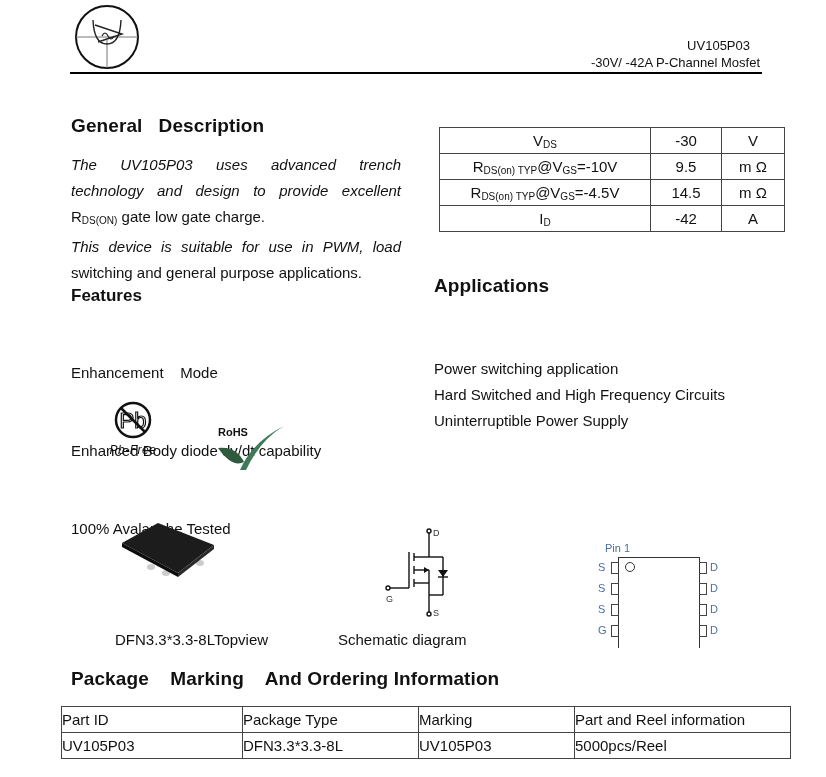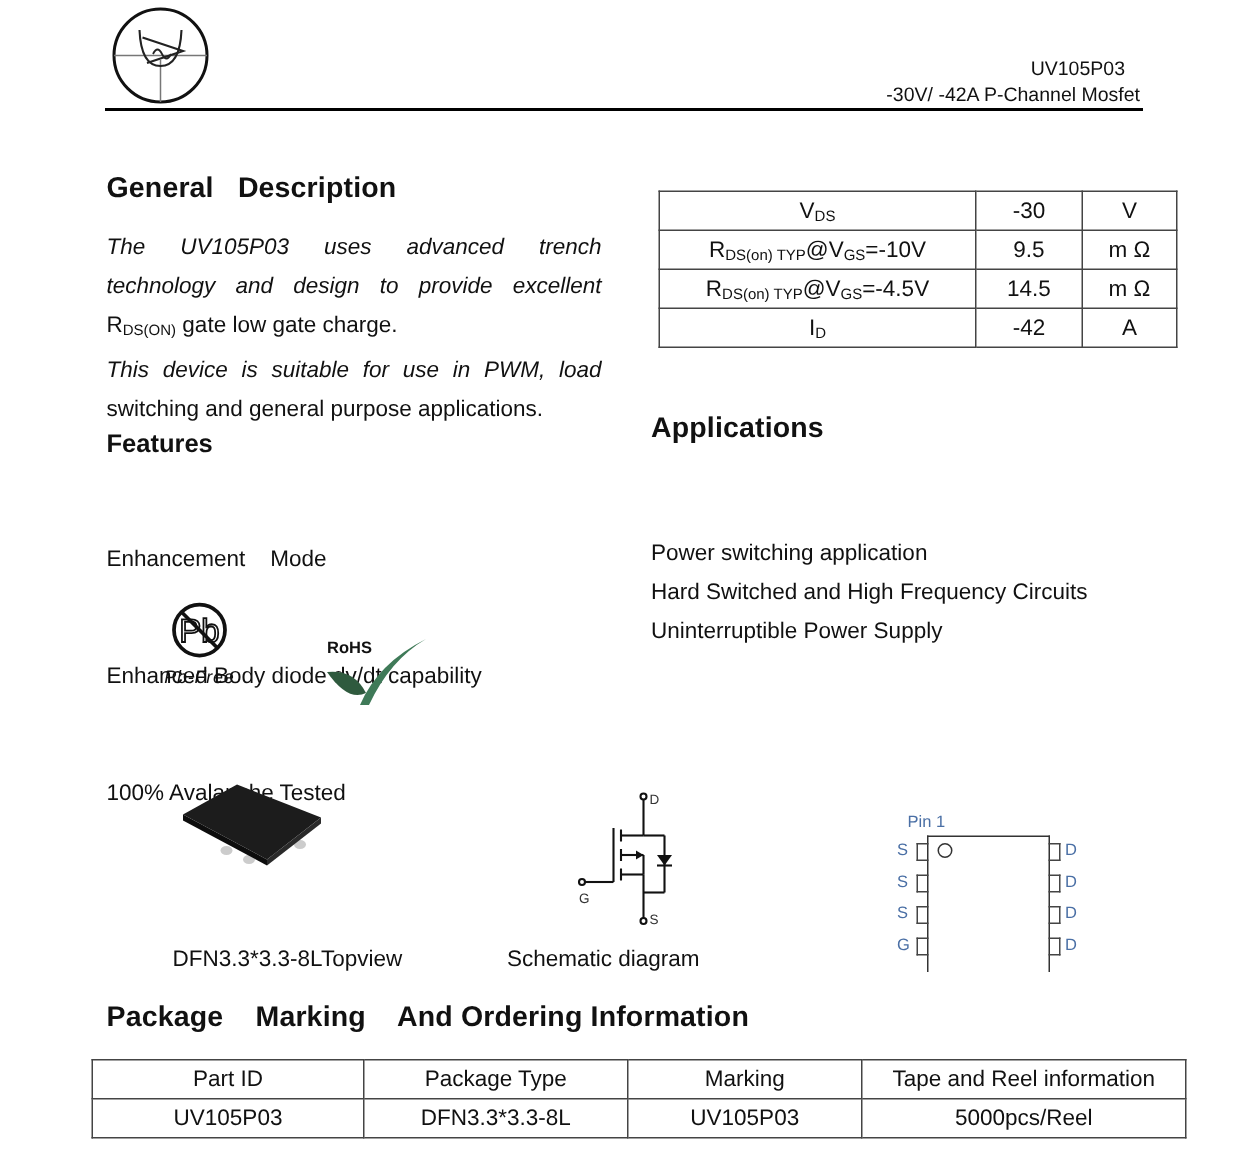--- a/index.html
+++ b/index.html
@@ -10,21 +10,21 @@
   .header-rule { left: 70px; top: 72px; width: 692px; height: 2px; background: #000; }
   .doc-part { right: 76px; top: 38px; font-size: 13px; text-align: right; }
   .doc-sub { right: 66px; top: 55px; font-size: 13px; text-align: right; }
   .h-section { font-weight: bold; font-size: 19px; letter-spacing: 0.1px; }
   .body-text { font-size: 15px; line-height: 26px; }
   .justify { text-align: justify; text-align-last: justify; width: 330px; font-style: italic; }
   sub.small { font-size: 10px; vertical-align: -2px; }
   table.spec { border-collapse: collapse; font-size: 15px; }
   table.spec td { border: 1px solid #444; height: 25px; text-align: center; padding: 0; }
   table.order { border-collapse: collapse; font-size: 15px; }
-  table.order td { border: 1px solid #444; height: 25px; text-align: center; padding: 0; }
+  table.order td { border: 1px solid #444; height: 25px; text-align: left; padding: 0; }
   .caption { font-size: 15px; }
   .pin-lbl { font-size: 11px; color: #4a6fa5; }
 </style>
 </head>
 <body>
 
 <svg class="abs logo" viewBox="0 0 66 66">
   <circle cx="33" cy="33" r="31" fill="none" stroke="#111" stroke-width="2"></circle>
   <line x1="2" y1="33" x2="64" y2="33" stroke="#777" stroke-width="1"></line>
   <line x1="33" y1="33" x2="64" y2="64" stroke="none"></line>
@@ -163,21 +163,21 @@
   <div class="abs pin-lbl" style="left:118px; top:84px;">D</div>
 </div>
 
 <div class="abs h-section" style="left:71px; top:668px; white-space:pre;">Package    Marking    And Ordering Information</div>
 <table class="abs order" style="left:61px; top:706px; width:730px;">
   <tbody>
       <tr>
     <td style="width:180px;">Part ID</td>
     <td style="width:175px;">Package Type</td>
     <td style="width:155px;margin-left:43px;">Marking</td>
-    <td>Tape and Reel information</td>
+    <td>Part and Reel information</td>
   </tr>
   <tr>
     <td>UV105P03</td>
     <td>DFN3.3*3.3-8L</td>
     <td>UV105P03</td>
     <td>5000pcs/Reel</td>
   </tr>
 </tbody>
   </table>
 

